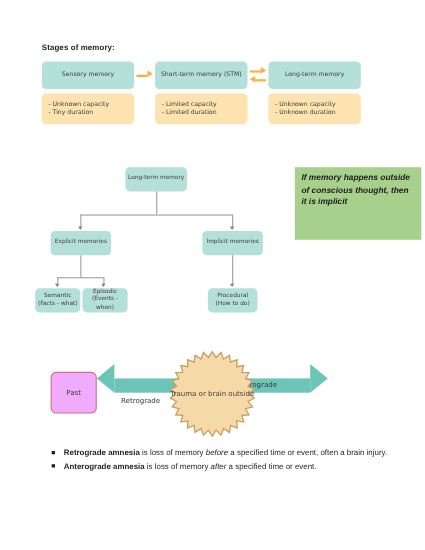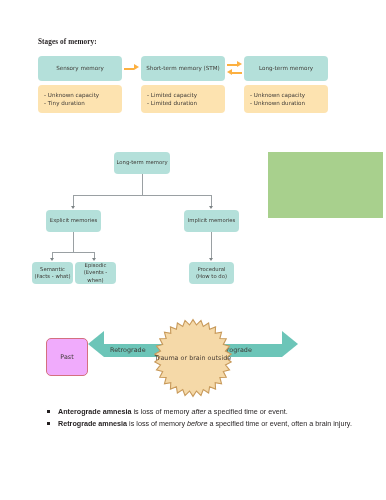--- a/index.html
+++ b/index.html
@@ -264,21 +264,21 @@
     background: #231f20;
   }
   .b { font-weight: bold; }
   .i { font-style: italic; }
 </style>
 </head>
 <body>
 
 <div class="page">
 
-  <div class="heading-bold" style="left:38px; top:38px;font-family:Liberation Serif, serif;">Stages of memory:</div>
+  <div class="heading-bold" style="left:38px; top:38px;">Stages of memory:</div>
 
   <div id="stages-flowchart">
 
     <div class="stage-col c0">
       <div class="stage-head">Sensory memory</div>
       <div class="stage-body">
         <div>- Unknown capacity</div>
         <div>- Tiny duration</div>
       </div>
     </div>
@@ -335,49 +335,50 @@
 
     <div class="tree-line v" style="left:173px; top:84px; height:27px;"></div>
     <div class="tree-arrow" style="left:170.6px; top:110px;"></div>
 
     <div class="tree-node" style="left:-6px; top:114px; width:41px; height:22px;">Semantic (Facts - what)</div>
     <div class="tree-node" style="left:37px; top:114px; width:41px; height:22px;">Episodic (Events - when)</div>
     <div class="tree-node" style="left:151px; top:114px; width:45px; height:22px;">Procedural (How to do)</div>
   </div>
 
   <div id="key-note-box">
+    <div class="kn-body">If memory happens outside of conscious thought, then it is implicit</div>
   </div>
 
   <div id="amnesia-diagram">
 
     <div class="pink-box" style="left:46px; top:38px;">Past</div>
 
     <div class="teal-head left" style="left:88px; top:31px;"></div>
     <div class="teal-bar" style="left:104px; top:44px; width:76px;"></div>
-    <div class="arrow-label" style="left:110px; top:46px;">Retrograde</div>
+    <div class="arrow-label" style="left:110px; top:60px;">Retrograde</div>
 
     <div class="teal-bar" style="left:206px; top:44px; width:76px;"></div>
     <div class="teal-head right" style="left:282px; top:31px;"></div>
     <div class="arrow-label" style="left:212px; top:46px;">Anterograde</div>
 
 
     <div id="starburst-wrap">
       <svg width="80" height="80" viewBox="0 0 100 100" aria-hidden="true">
         <polygon id="burst" fill="#f5d9a8" stroke="#c89a5b" stroke-width="1.4" points="50.00,2.00 54.34,8.73 59.98,3.05 62.82,10.53 69.52,6.15 70.75,14.06 78.21,11.17 77.77,19.16 85.67,17.88 83.57,25.61 91.57,26.00 87.91,33.12 95.65,35.17 90.59,41.37 97.74,44.98 91.50,50.00 97.74,55.02 90.59,58.63 95.65,64.83 87.91,66.88 91.57,74.00 83.57,74.39 85.67,82.12 77.77,80.84 78.21,88.83 70.75,85.94 69.52,93.85 62.82,89.47 59.98,96.95 54.34,91.27 50.00,98.00 45.66,91.27 40.02,96.95 37.18,89.47 30.48,93.85 29.25,85.94 21.79,88.83 22.23,80.84 14.33,82.12 16.43,74.39 8.43,74.00 12.09,66.88 4.35,64.83 9.41,58.63 2.26,55.02 8.50,50.00 2.26,44.98 9.41,41.37 4.35,35.17 12.09,33.12 8.43,26.00 16.43,25.61 14.33,17.88 22.23,19.16 21.79,11.17 29.25,14.06 30.48,6.15 37.18,10.53 40.02,3.05 45.66,8.73"></polygon>
       </svg>
       <div id="starburst-label">Trauma or brain outside</div>
     </div>
   </div>
 
   <div id="bullet-list">
 
     <div class="bullet-row">
       <span class="bullet-marker"></span>
-      <span class="b">Anterograde amnesia</span><span> is loss of memory </span><span class="i">after</span><span> a specified time or event.</span>
+      <span class="b">Retrograde amnesia</span><span> is loss of memory </span><span class="i">before</span><span> a specified time or event, often a brain injury.</span>
     </div>
 
     <div class="bullet-row">
       <span class="bullet-marker"></span>
-      <span class="b">Retrograde amnesia</span><span> is loss of memory </span><span class="i">before</span><span> a specified time or event, often a brain injury.</span>
+      <span class="b">Anterograde amnesia</span><span> is loss of memory </span><span class="i">after</span><span> a specified time or event.</span>
     </div>
   </div>
 
 </div>
 
 </body></html>

